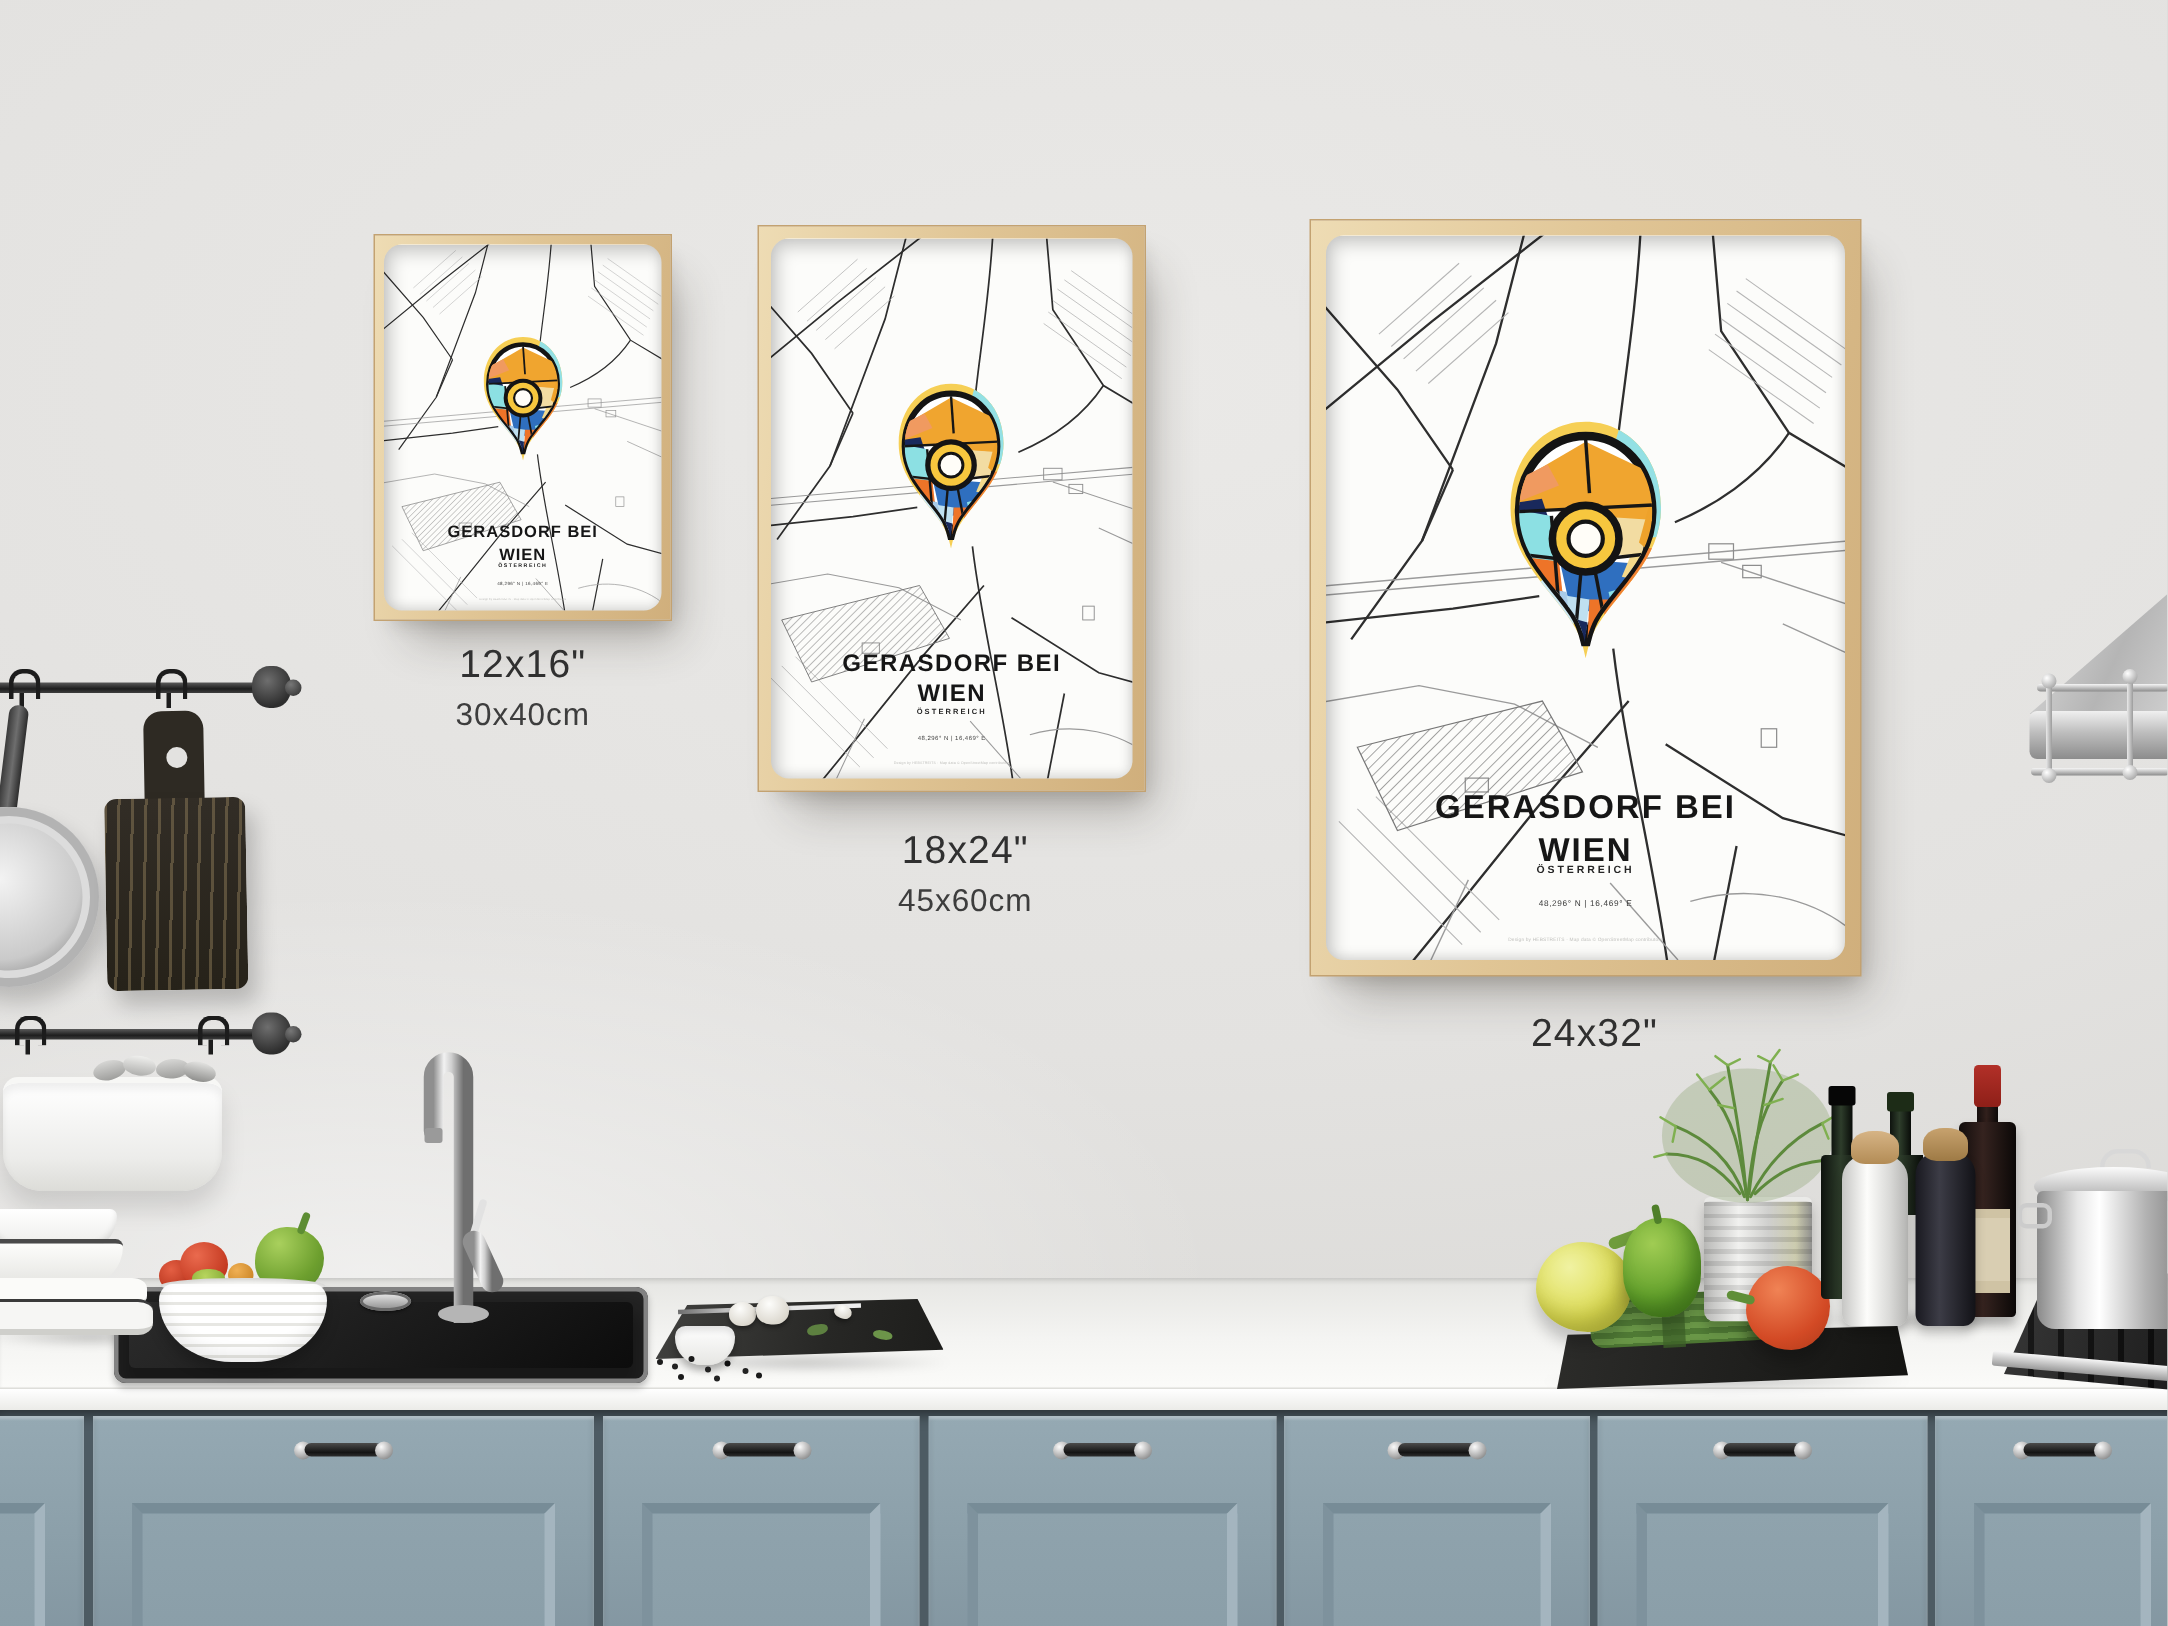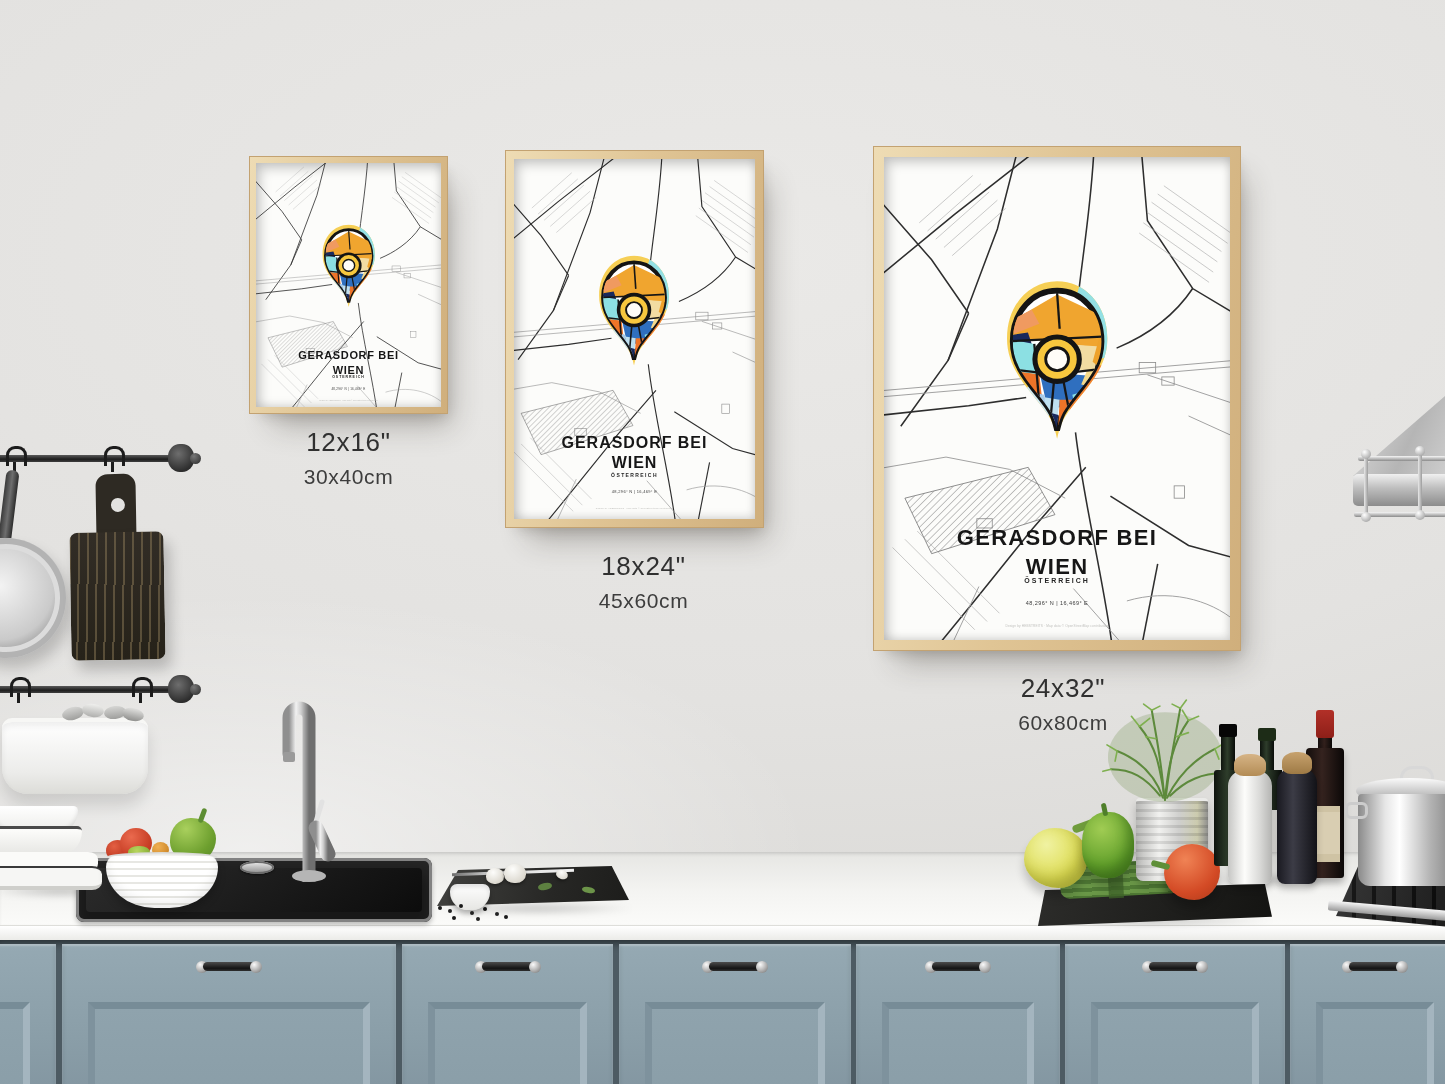--- a/index.html
+++ b/index.html
@@ -13,21 +13,21 @@
     background:radial-gradient(ellipse at 30% 100%, rgba(255,255,255,0.55), transparent 70%);}
 
   
   .frame{position:absolute;box-sizing:border-box;
     background:linear-gradient(100deg,#eedcb4 0%,#e0c595 45%,#d0af7c 100%);
     outline:1px solid #c3a271;
     box-shadow:14px 22px 28px -10px rgba(55,50,40,.32), 5px 9px 12px -6px rgba(55,50,40,.2);}
   #frame-small{left:250px;top:157px;width:197px;height:256px;padding:6px;}
   #frame-medium{left:506px;top:151px;width:257px;height:376px;padding:8px;}
   #frame-large{left:874px;top:147px;width:366px;height:503px;padding:10px;}
-  .poster{position:relative;width:100%;height:100%;background:#fcfcfa;overflow:hidden;}
+  .poster{position:relative;width:100%;height:100%;background:#fcfcfa;overflow:hidden;border-radius:12px;}
   .poster::after{content:"";position:absolute;inset:0;z-index:6;pointer-events:none;
     box-shadow:inset 4px 5px 12px rgba(0,0,0,.22), inset -2px -3px 8px rgba(0,0,0,.10);}
   .map{position:absolute;inset:0;width:100%;height:100%;}
   .pin{position:absolute;left:28%;top:24.5%;width:44%;height:38%;z-index:2;}
   .ptitle{position:absolute;left:0;right:0;top:76%;text-align:center;z-index:3;
     font-weight:bold;color:#161616;letter-spacing:.06em;line-height:1.3;}
   .pcountry{position:absolute;left:0;right:0;top:87%;text-align:center;z-index:3;
     font-weight:bold;color:#262626;letter-spacing:.28em;}
   .pcoords{position:absolute;left:0;right:0;top:91.8%;text-align:center;z-index:3;
     color:#3a3a3a;letter-spacing:.08em;}
@@ -458,21 +458,20 @@
   <div class="slabel" id="slabel-small">
     <div class="sin">12x16"</div>
     <div class="scm">30x40cm</div>
   </div>
   <div class="slabel" id="slabel-medium">
     <div class="sin">18x24"</div>
     <div class="scm">45x60cm</div>
   </div>
   <div class="slabel" id="slabel-large">
     <div class="sin">24x32"</div>
-    <div class="scm">60x80cm</div>
   </div>
 
   <div id="hoodtri"></div>
   <div id="hoodband"></div>
   <div class="hrail" id="hrail-top"></div>
   <div class="hrail" id="hrail-bot"></div>
   <div class="hpost" id="hpost1"></div>
   <div class="hpost" id="hpost2"></div>
   <div class="hball" style="left:1361px;top:449px;"></div>
   <div class="hball" style="left:1415px;top:446px;"></div>

